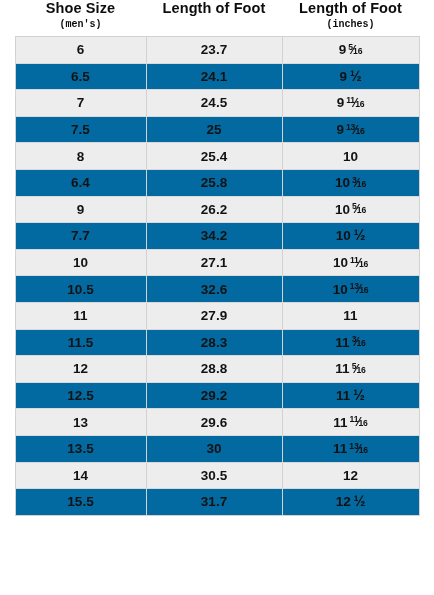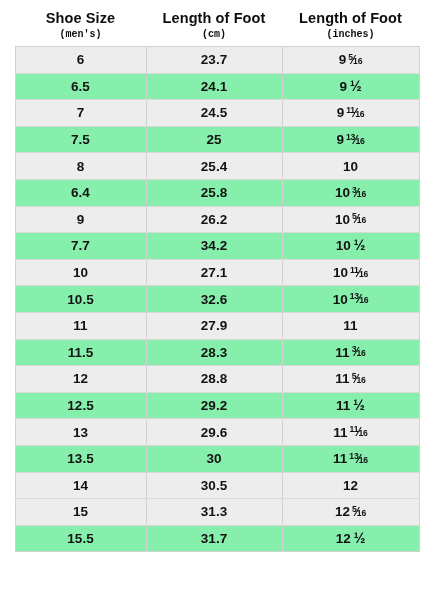--- a/index.html
+++ b/index.html
@@ -19,21 +19,20 @@
     height: 595px;
     position: relative;
     box-sizing: border-box;
   }
 
   
   .head-row {
     display: flex;
     width: 404px;
     margin: 0 auto;
-    padding-top: 10px;
     box-sizing: border-box;
   }
   .head-cell {
     text-align: center;
     color: #0d0d0d;
     box-sizing: border-box;
   }
   .head-cell.c0 { width: 131px; }
   .head-cell.c1 { width: 136px; }
   .head-cell.c2 { width: 137px; }
@@ -75,21 +74,21 @@
     font-weight: bold;
     color: #121212;
     border-right: 1px solid #d2d2d2;
     border-bottom: 1px solid #d9d9d9;
     white-space: nowrap;
   }
   .size-table td:last-child { border-right: none; }
   .size-table tr:last-child td { border-bottom: none; margin-top: 39px; }
 
   tr.shade td { background: #ededed; }
-  tr.plain td { background: #86efac; }
+  tr.plain td { background: #0369a1; }
 
   
   .val { display: inline-block; }
   .whole { display: inline-block; }
   .frac {
     display: inline-block;
     margin-left: 2px;
     font-size: 13.5px;
     line-height: 1;
     position: relative;
@@ -120,21 +119,20 @@
 
 <div id="chart-wrap">
 
   <div class="head-row">
     <div class="head-cell c0">
       <div class="head-title">Shoe Size</div>
       <div class="head-sub">(men's)</div>
     </div>
     <div class="head-cell c1">
       <div class="head-title">Length of Foot</div>
-      <div class="head-sub">(cm)</div>
     </div>
     <div class="head-cell c2">
       <div class="head-title">Length of Foot</div>
       <div class="head-sub">(inches)</div>
     </div>
   </div>
 
   <table class="size-table">
     <colgroup>
       <col class="k0">
@@ -220,25 +218,20 @@
         <tr class="plain">
           <td>13.5</td>
           <td>30</td>
           <td><span class="val"><span class="whole">11</span><span class="frac"><span class="num">13</span><span class="sl">⁄</span><span class="den">16</span></span></span></td>
         </tr>
         <tr class="shade">
           <td>14</td>
           <td>30.5</td>
           <td><span class="val"><span class="whole">12</span></span></td>
         </tr>
-        <tr class="shade">
-          <td>15</td>
-          <td>31.3</td>
-          <td><span class="val"><span class="whole">12</span><span class="frac"><span class="num">5</span><span class="sl">⁄</span><span class="den">16</span></span></span></td>
-        </tr>
         <tr class="plain">
           <td>15.5</td>
           <td>31.7</td>
           <td><span class="val"><span class="whole">12</span><span class="frac half">½</span></span></td>
         </tr>
       </tbody>
   </table>
 
 </div>
 

